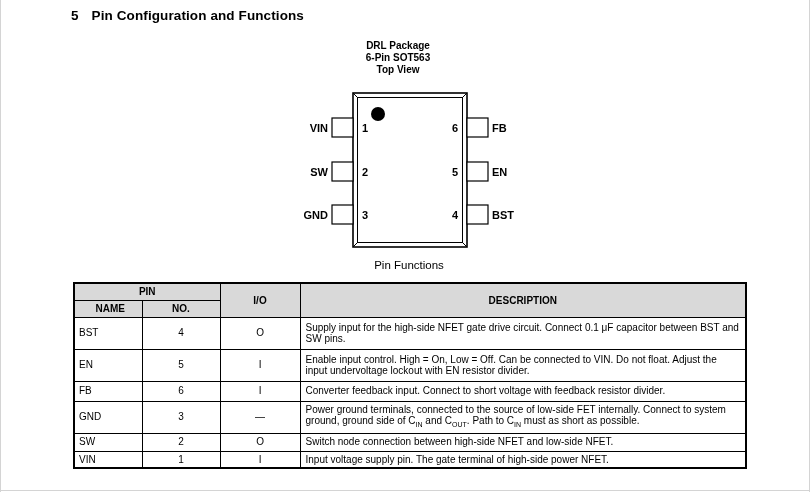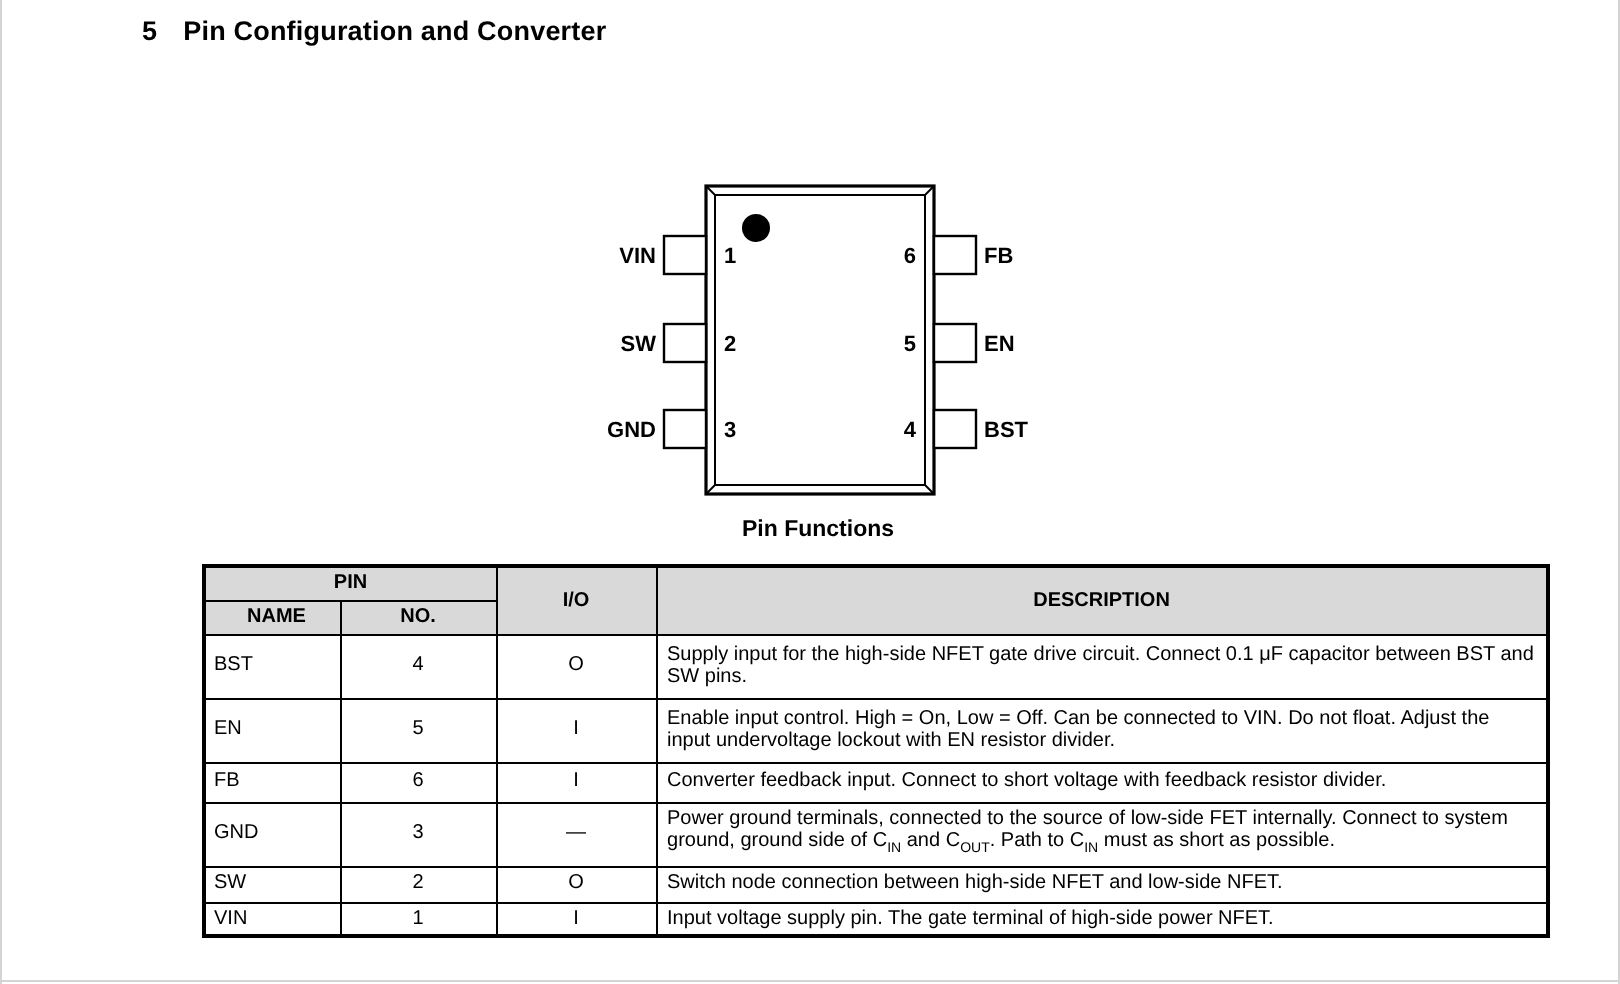--- a/index.html
+++ b/index.html
@@ -15,27 +15,27 @@
   .heading { position:absolute; left:71px; top:8px; display:flex; gap:13px;
              font-size:13.5px; font-weight:bold; letter-spacing:0.1px; }
 
   .pkg-header { position:absolute; left:318px; top:40px; width:160px;
                 text-align:center; font-size:10px; font-weight:bold; line-height:12px; }
 
   .pkg-svg { position:absolute; left:290px; top:85px; }
   .pkg-svg text { font-family:"Liberation Sans", sans-serif; font-size:11px; font-weight:bold; }
 
   .tbl-caption { position:absolute; left:73px; top:259px; width:672px;
-                 text-align:center; font-size:11.5px; font-weight:bold; }
+                 text-align:center; font-size:11.5px; font-weight:normal; }
 
   table.pinfn { position:absolute; left:73px; top:282px; width:672px;
                 border-collapse:collapse; table-layout:fixed;
                 font-size:10px; line-height:11.5px; }
   table.pinfn, table.pinfn th, table.pinfn td { border:1px solid #000; }
-  table.pinfn { border:2px solid #000;margin-left:28px; }
+  table.pinfn { border:2px solid #000; }
   table.pinfn th { background:#d9d9d9; font-weight:bold; text-align:center; vertical-align:middle; }
   table.pinfn th.name-h { text-align:center; padding-left:4px; }
   table.pinfn td { vertical-align:middle; }
   td.c-name { text-align:left; padding-left:4px; }
   td.c-no, td.c-io { text-align:center; }
   td.c-desc { text-align:left; padding:2px 6px 2px 5px; }
   tr.h17 > th { height:17px; }
   tr.r32 > td { height:32px; }
   tr.r20 > td { height:20px; }
   tr.r18 > td { height:18px; }
@@ -46,23 +46,28 @@
 <body>
 
 <div class="page">
 
   <div class="edge edge-left"></div>
   <div class="edge edge-right"></div>
   <div class="edge edge-bottom"></div>
 
   <div class="heading">
     <span>5</span>
-    <span>Pin Configuration and Converter</span>
+    <span>Pin Configuration and Functions</span>
   </div>
 
+  <div class="pkg-header">
+    <div>DRL Package</div>
+    <div>6-Pin SOT563</div>
+    <div>Top View</div>
+  </div>
 
   <svg class="pkg-svg" width="240" height="170" viewBox="0 0 240 170">
 
     <rect x="63" y="8" width="114" height="154" fill="#fff" stroke="#000" stroke-width="1.6"></rect>
     <rect x="67.5" y="12.5" width="105" height="145" fill="none" stroke="#000" stroke-width="1"></rect>
     <g stroke="#000" stroke-width="1">
       <line x1="63" y1="8" x2="67.5" y2="12.5"></line>
       <line x1="177" y1="8" x2="172.5" y2="12.5"></line>
       <line x1="63" y1="162" x2="67.5" y2="157.5"></line>
       <line x1="177" y1="162" x2="172.5" y2="157.5"></line>

